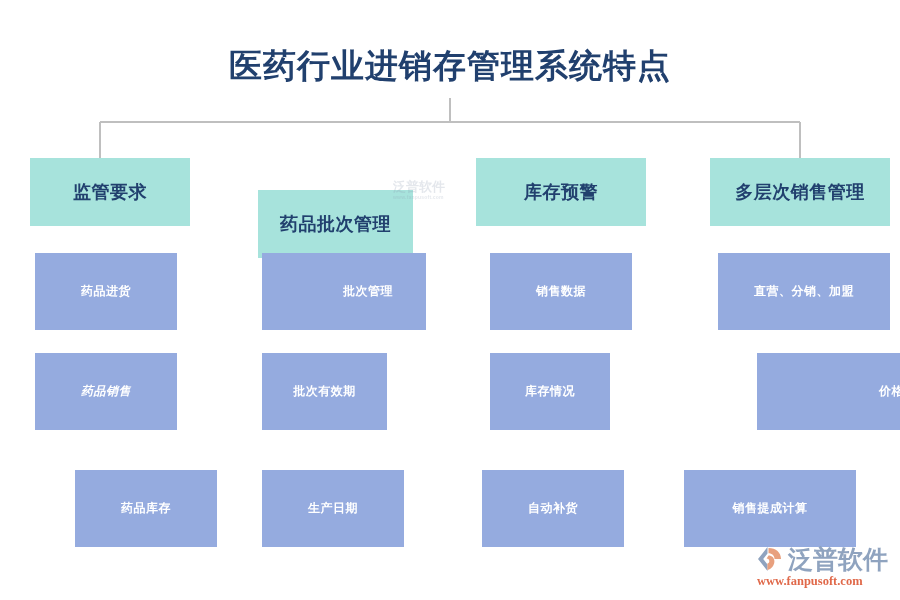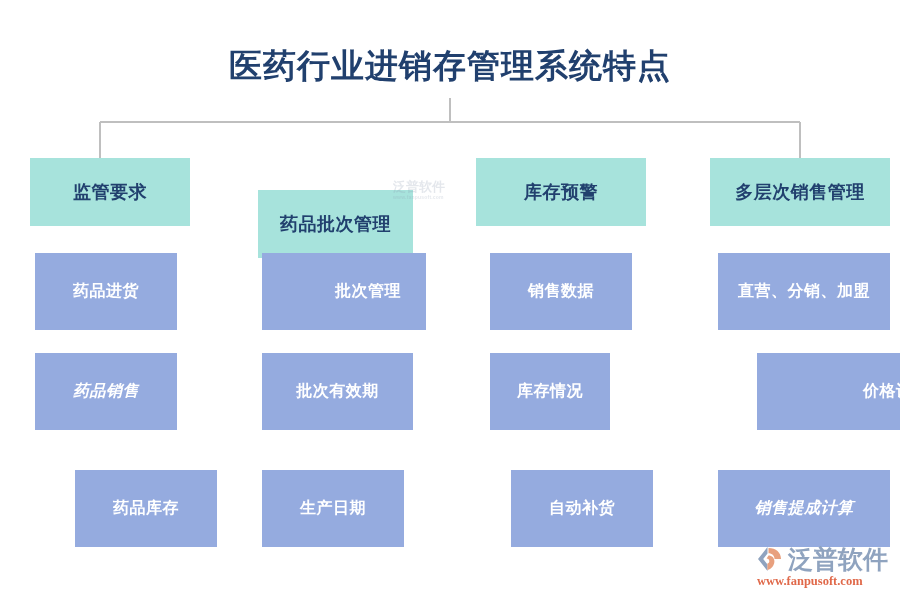--- a/index.html
+++ b/index.html
@@ -81,21 +81,21 @@
     font-size: 18px;
   }
 
   
   .row-sub .cell {
     background: #95abdf;
     height: 77px;
   }
   .row-sub .box-label {
     color: #ffffff;
-    font-size: 16px;
+    font-size: 12px;
   }
 
   
   .watermark-faint {
     position: absolute;
     opacity: 0.22;
     pointer-events: none;
     font-weight: bold;
     color: #8796ad;
     white-space: nowrap;
@@ -196,42 +196,42 @@
     </div>
     <div class="cell" style="left:718px; width:172px;">
       <span class="box-label">直营、分销、加盟</span>
     </div>
   </div>
 
   <div class="row row-sub" style="top:353px;">
     <div class="cell" style="left:35px;  width:142px;font-style:italic;">
       <span class="box-label">药品销售</span>
     </div>
-    <div class="cell" style="left:262px; width:151px;">
+    <div class="cell" style="left:262px; width:125px;">
       <span class="box-label">批次有效期</span>
     </div>
     <div class="cell" style="left:490px; width:120px;">
       <span class="box-label">库存情况</span>
     </div>
     <div class="cell" style="left:757px; width:172px;justify-content:flex-end;">
       <span class="box-label">价格设定</span>
     </div>
   </div>
 
   <div class="row row-sub" style="top:470px;">
     <div class="cell" style="left:35px;  width:142px;margin-left:40px;">
       <span class="box-label">药品库存</span>
     </div>
     <div class="cell" style="left:262px; width:142px;">
       <span class="box-label">生产日期</span>
     </div>
-    <div class="cell" style="left:511px; width:142px;">
+    <div class="cell" style="left:482px; width:142px;">
       <span class="box-label">自动补货</span>
     </div>
-    <div class="cell" style="left:718px; width:172px;font-style:italic;">
+    <div class="cell" style="left:684px; width:172px;">
       <span class="box-label">销售提成计算</span>
     </div>
   </div>
 
   <div class="watermark-faint" style="left:393px; top:180px;">
     <span class="wm-main">泛普软件</span>
     <span class="wm-url">www.fanpusoft.com</span>
   </div>
 
   <div id="brand-logo">

